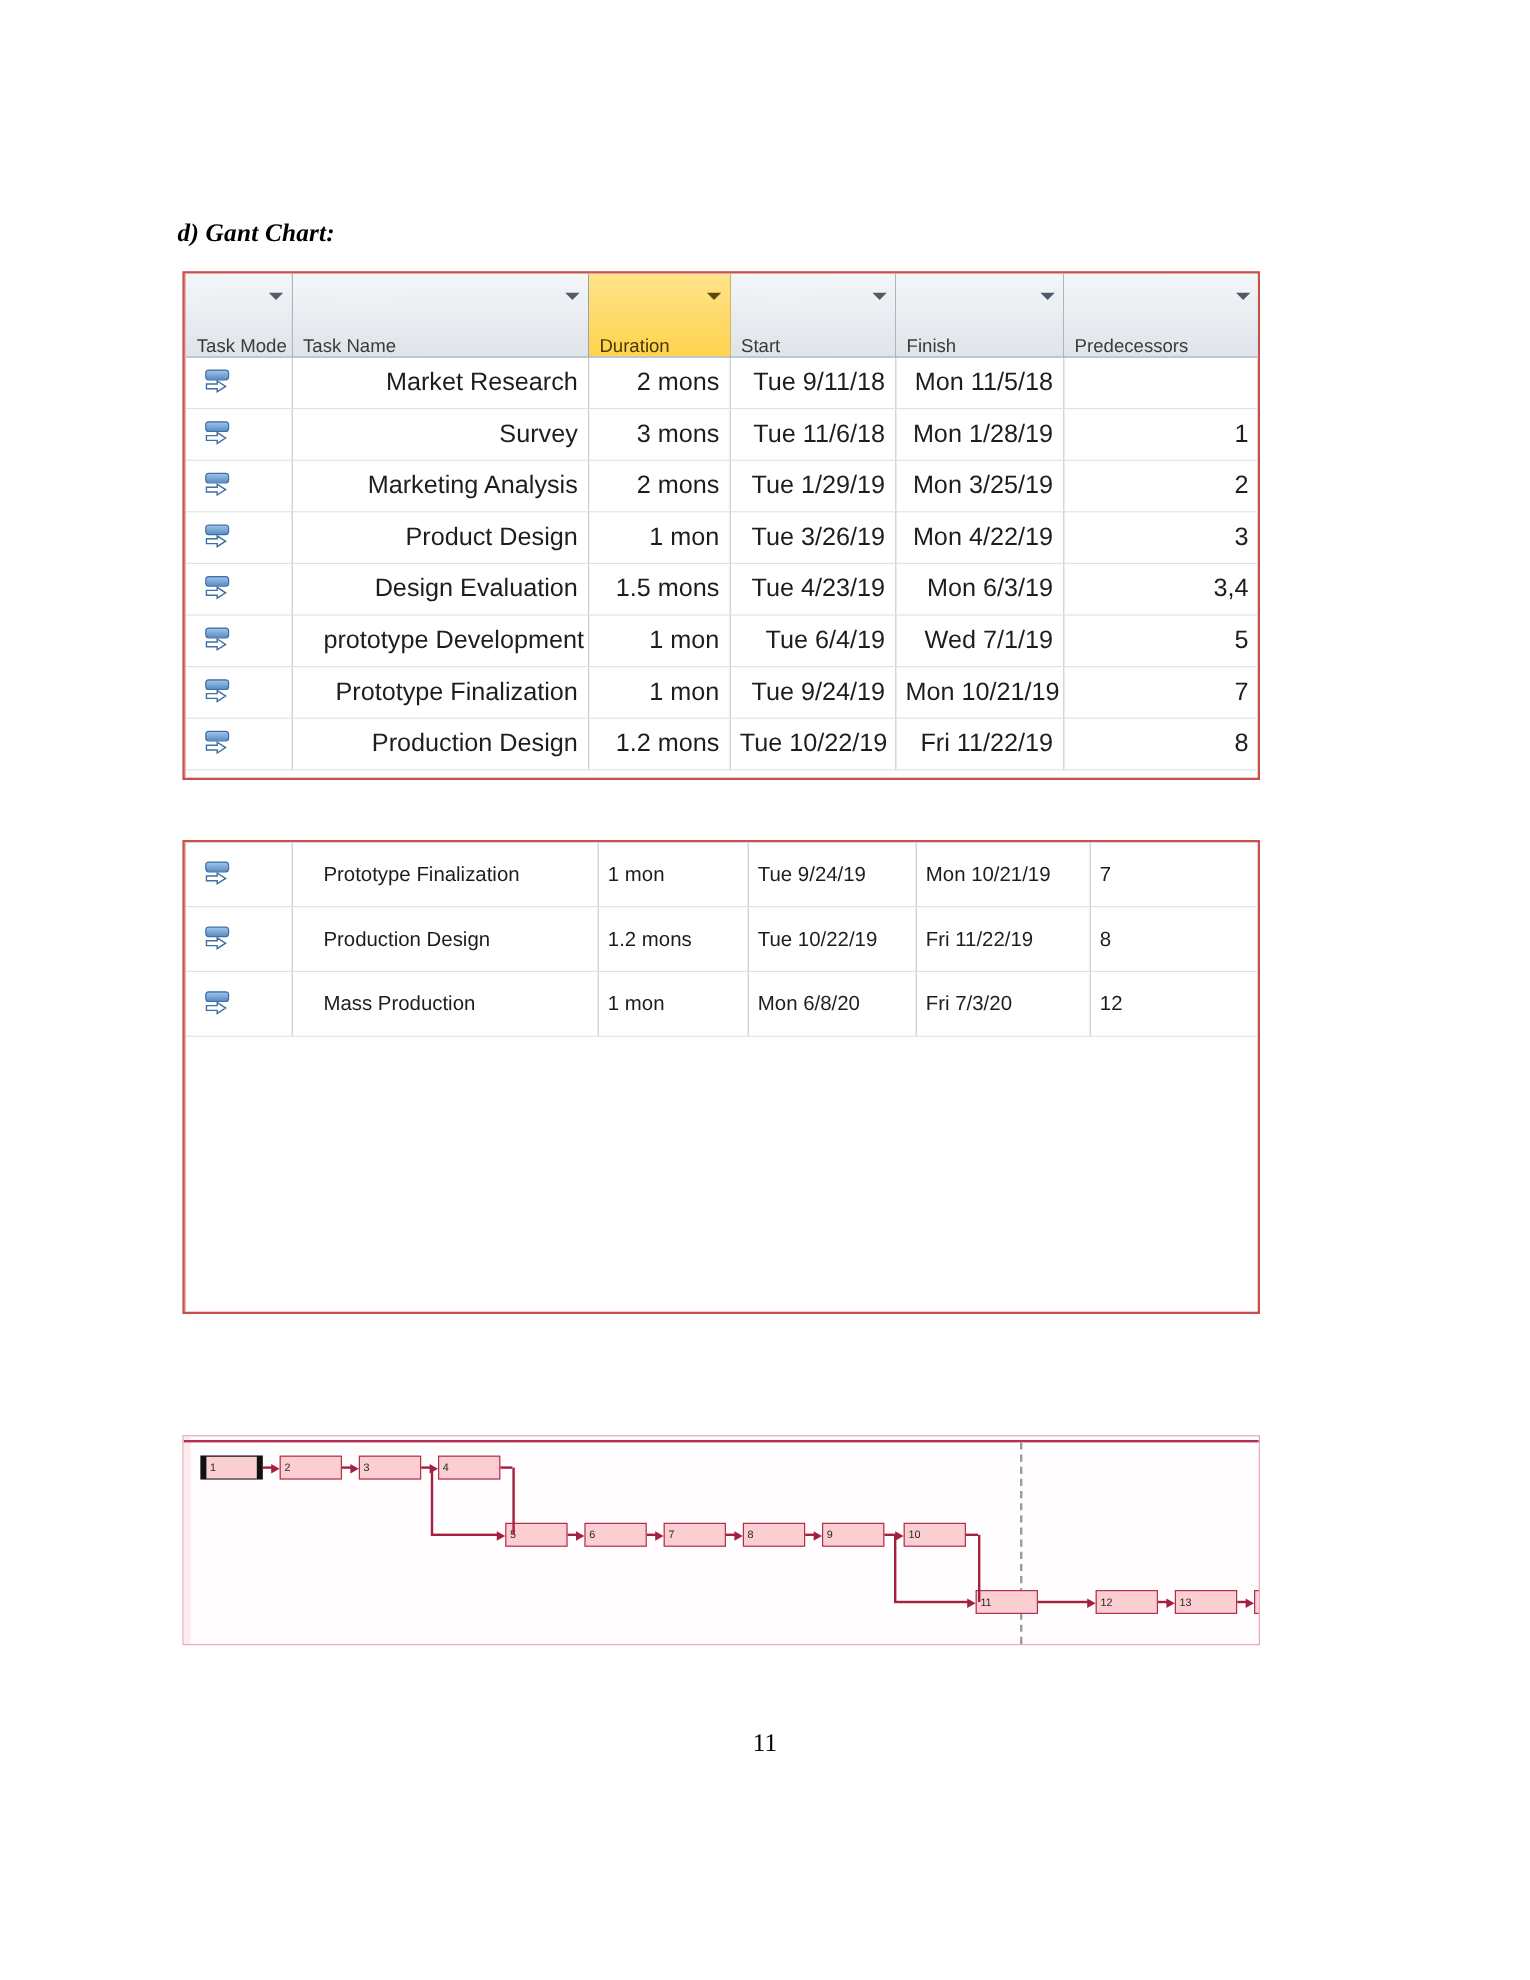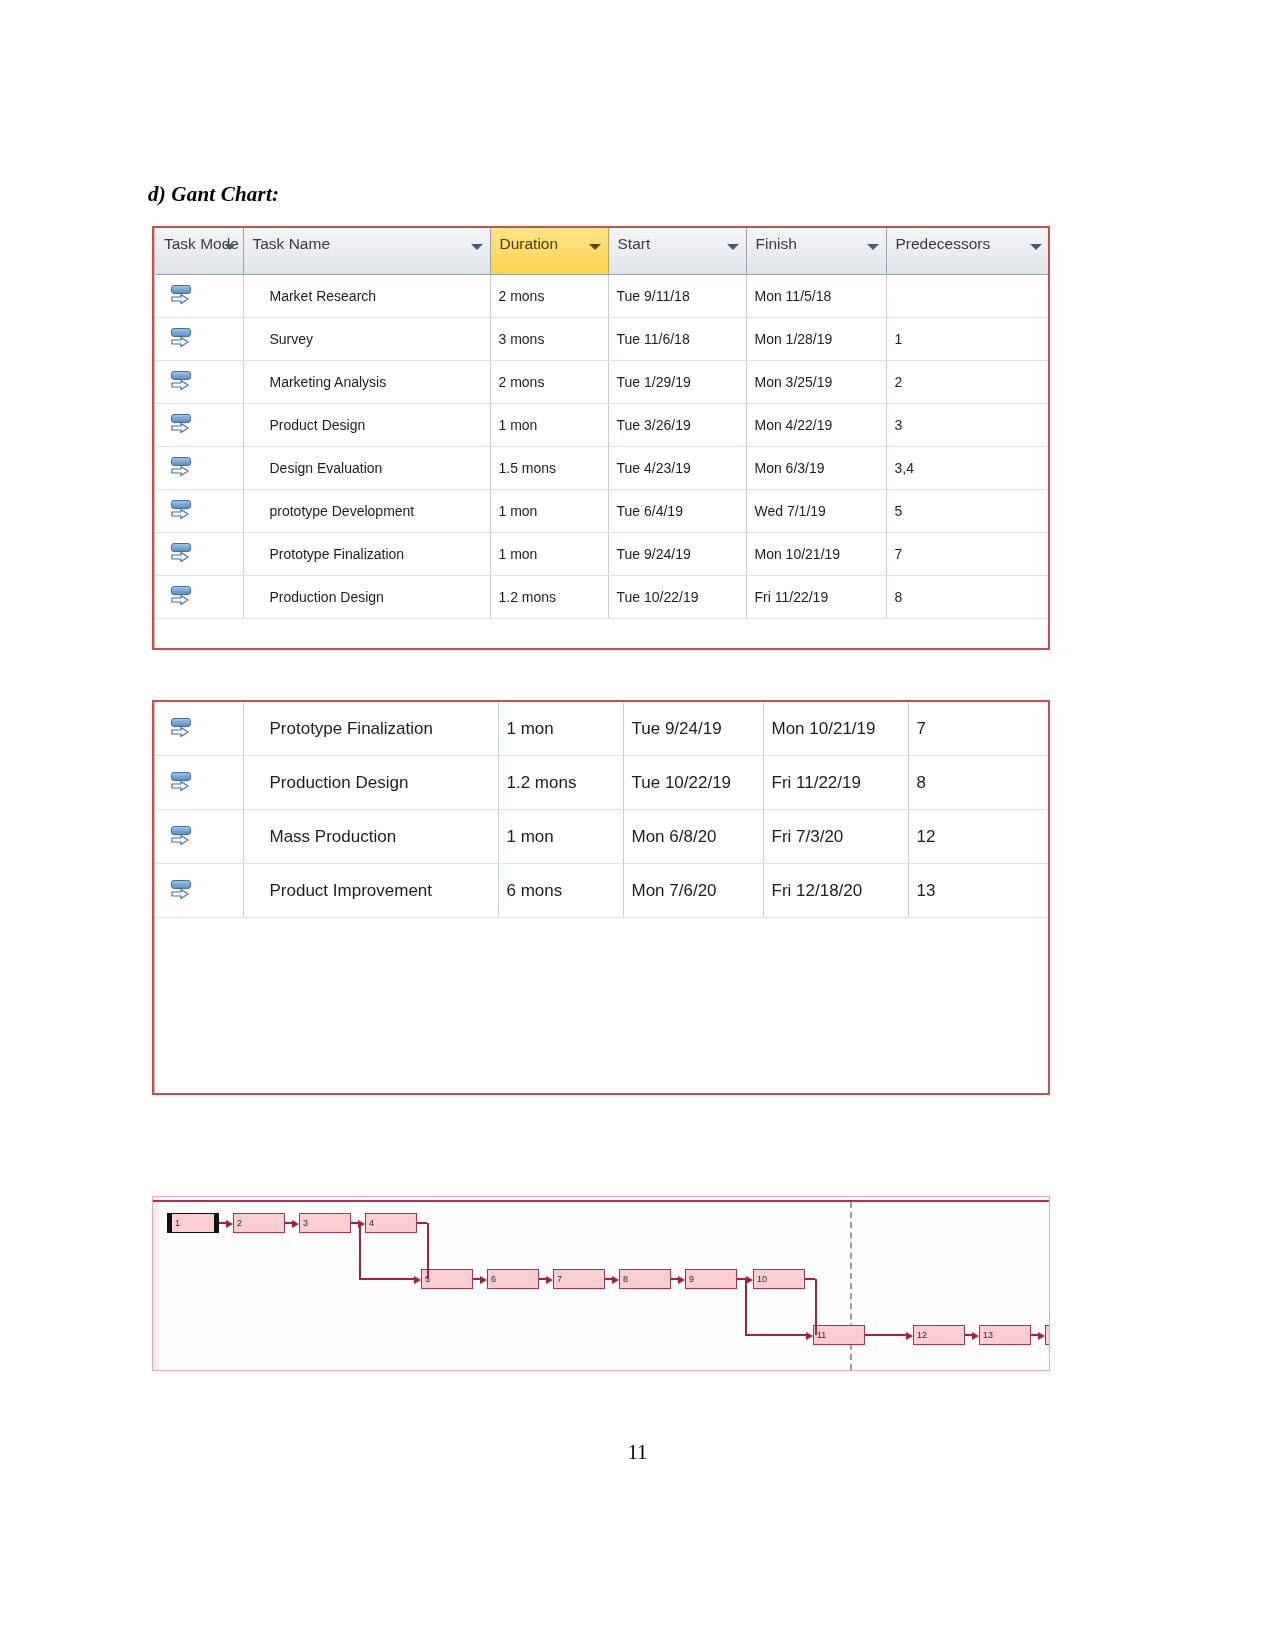--- a/index.html
+++ b/index.html
@@ -56,21 +56,21 @@
     border-bottom:1px solid #9aa3ad;
     border-right:1px solid #9aa3ad;
     color:#3a3a3a;
     font-size:15px;
     height:44px;
     padding-top:2px;
     position:relative;
     vertical-align:top;
     padding-left:9px;
   }
-  table.grid thead th .hdrtxt{display:block;padding-top:6px;line-height:16px;}
+  table.grid thead th .hdrtxt{display:block;padding-top:6px;line-height:16px;margin-top:45px;}
   table.grid thead th.dur{
     background:linear-gradient(#ffe38a,#ffd34d);
     color:#4a3a00;
     border-right:1px solid #caa22e;
   }
   .caret{
     position:absolute;right:7px;top:16px;
     width:0;height:0;
     border-left:6px solid transparent;
     border-right:6px solid transparent;
@@ -84,21 +84,21 @@
   }
   .tmicon .bar{
     position:absolute;left:2px;top:1px;width:18px;height:7px;
     background:linear-gradient(#9dc3e6,#5b8fc7);
     border:1px solid #3f6fa5;border-radius:3px;
   }
   .tmicon svg{position:absolute;left:2px;top:9px;}
 
   
   #table1{left:152px;top:226px;width:898px;height:424px;}
-  #table1 table.grid td{height:42px;font-size:14px;}
+  #table1 table.grid td{height:42px;font-size:21px;text-align:right;}
   #table1 td.tname{padding-left:26px;font-size:16.5px;}
   #table1 thead th{font-size:15.5px;}
 
   
   #table2{left:152px;top:700px;width:898px;height:395px;}
   #table2 table.grid td{height:53px;font-size:17px;}
   #table2 td.tname{padding-left:26px;font-size:18px;}
 
   
   #netwrap{
@@ -376,35 +376,20 @@
                   <svg width="20" height="14" viewBox="0 0 20 14">
                     <path d="M1 4 H10 V1.5 L17 6 L10 10.5 V8 H1 Z" fill="#ffffff" stroke="#3f6fa5" stroke-width="1.2"></path>
                   </svg>
                 </span>
               </td>
               <td class="tname">Mass Production</td>
               <td>1 mon</td>
               <td>Mon 6/8/20</td>
               <td>Fri 7/3/20</td>
               <td>12</td>
-            </tr>
-            <tr>
-              <td>
-                <span class="tmicon">
-                  <span class="bar"></span>
-                  <svg width="20" height="14" viewBox="0 0 20 14">
-                    <path d="M1 4 H10 V1.5 L17 6 L10 10.5 V8 H1 Z" fill="#ffffff" stroke="#3f6fa5" stroke-width="1.2"></path>
-                  </svg>
-                </span>
-              </td>
-              <td class="tname">Product Improvement</td>
-              <td>6 mons</td>
-              <td>Mon 7/6/20</td>
-              <td>Fri 12/18/20</td>
-              <td>13</td>
             </tr>
           </tbody>
       </table>
     </div>
   </div>
 
   <div id="netwrap">
     <div class="leftband"></div>
     <div class="topline"></div>
     <div class="pagebreak" style="left:697px;"></div>

